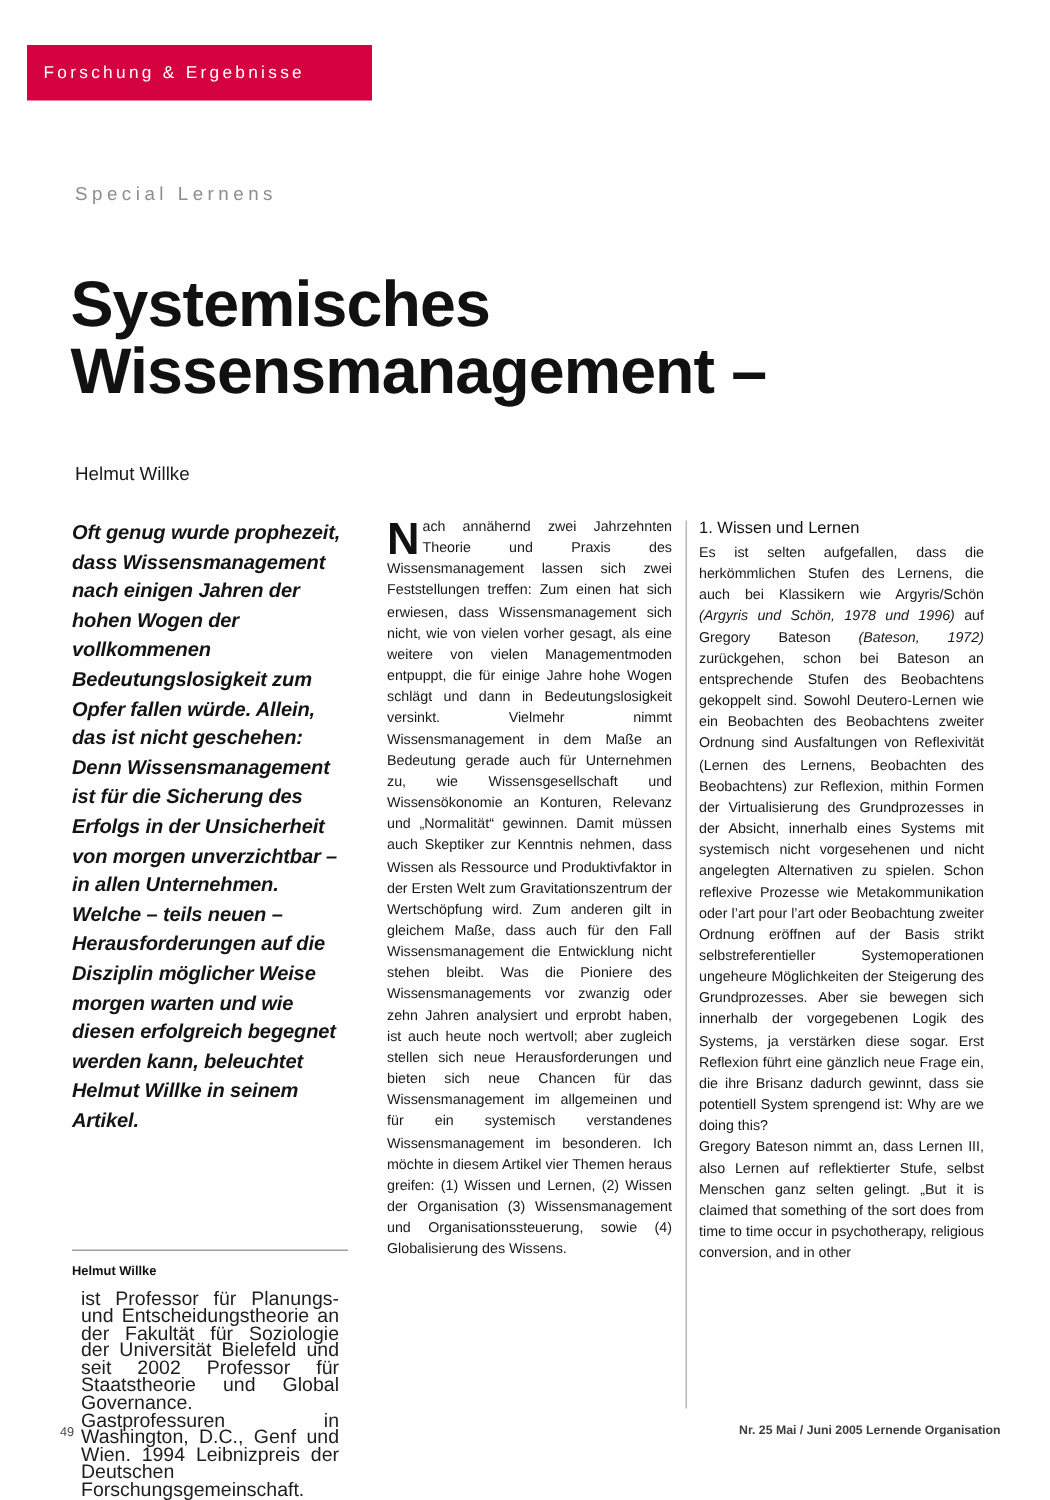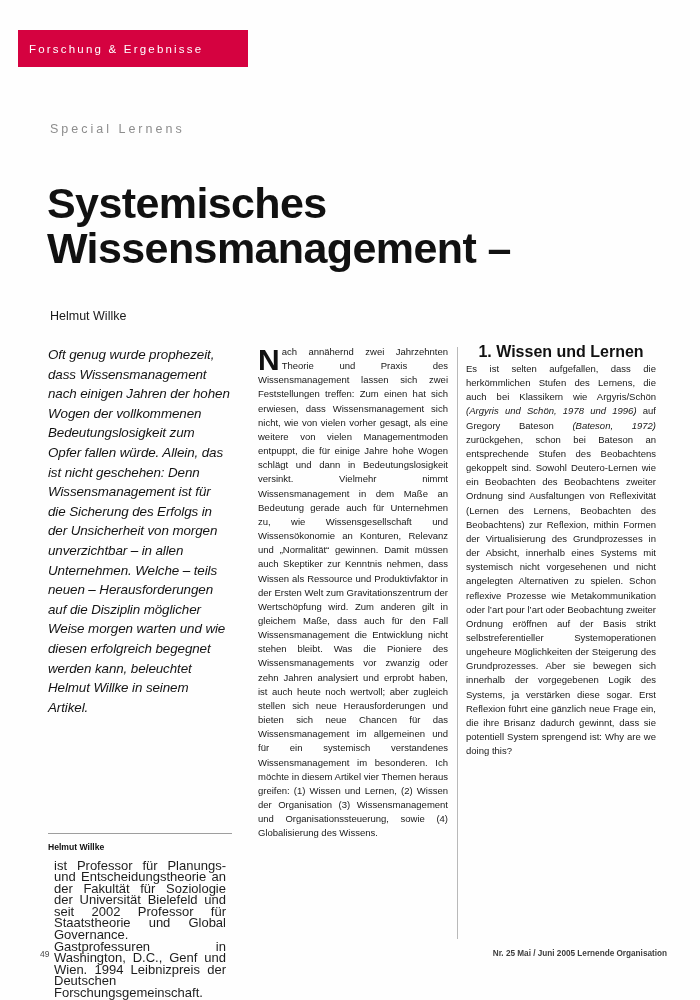--- a/index.html
+++ b/index.html
@@ -80,21 +80,21 @@
   }
   .col-lead {
     left: 48px;
     width: 182px;
   }
   .col-lead p {
     margin: 0;
     font-size: 13.4px;
     line-height: 19.6px;
     font-style: italic;
-    font-weight: 400;
+    font-weight: 700;
     color: #141414;
     text-align: left;
     letter-spacing: -0.1px;
   }
 
   .col-mid {
     left: 258px;
     width: 190px;
   }
   .col-right {
@@ -116,25 +116,24 @@
     font-size: 30px;
     line-height: 25px;
     font-weight: 700;
     padding: 1px 2px 0 0;
     margin-top: 1px;
     color: #111;
   }
 
   .sec-head {
     margin: 0 0 3px 0;
-    font-size: 16px;
-    font-weight: 700;
+    font-size: 11px;
+    font-weight: 400;
     line-height: 14px;
     color: #111;
-    text-align: center;
   }
 
   em.cite { }
 
   
   .col-rule {
     position: absolute;
     left: 457px;
     top: 347px;
     width: 1px;
@@ -212,20 +211,21 @@
     <p>Oft genug wurde prophezeit, dass Wissensmanagement nach einigen Jahren der hohen Wogen der vollkommenen Bedeutungslosigkeit zum Opfer fallen würde. Allein, das ist nicht geschehen: Denn Wissensmanagement ist für die Sicherung des Erfolgs in der Unsicherheit von morgen unverzichtbar – in allen Unternehmen. Welche – teils neuen – Herausforderungen auf die Disziplin möglicher Weise morgen warten und wie diesen erfolgreich begegnet werden kann, beleuchtet Helmut Willke in seinem Artikel.</p>
   </div>
 
   <div class="col col-mid">
     <p><span class="dropcap">N</span><span>ach annähernd zwei Jahrzehnten Theorie und Praxis des Wissensmanagement lassen sich zwei Feststellungen treffen: Zum einen hat sich erwiesen, dass Wissensmanagement sich nicht, wie von vielen vorher gesagt, als eine weitere von vielen Managementmoden entpuppt, die für einige Jahre hohe Wogen schlägt und dann in Bedeutungslosigkeit versinkt. Vielmehr nimmt Wissensmanagement in dem Maße an Bedeutung gerade auch für Unternehmen zu, wie Wissensgesellschaft und Wissensökonomie an Konturen, Relevanz und „Normalität“ gewinnen. Damit müssen auch Skeptiker zur Kenntnis nehmen, dass Wissen als Ressource und Produktivfaktor in der Ersten Welt zum Gravitationszentrum der Wertschöpfung wird. Zum anderen gilt in gleichem Maße, dass auch für den Fall Wissensmanagement die Entwicklung nicht stehen bleibt. Was die Pioniere des Wissensmanagements vor zwanzig oder zehn Jahren analysiert und erprobt haben, ist auch heute noch wertvoll; aber zugleich stellen sich neue Herausforderungen und bieten sich neue Chancen für das Wissensmanagement im allgemeinen und für ein systemisch verstandenes Wissensmanagement im besonderen. Ich möchte in diesem Artikel vier Themen heraus greifen: (1) Wissen und Lernen, (2) Wissen der Organisation (3) Wissensmanagement und Organisationssteuerung, sowie (4) Globalisierung des Wissens.</span></p>
   </div>
 
   <div class="col col-right">
     <h2 class="sec-head">1. Wissen und Lernen</h2>
     <p><span>Es ist selten aufgefallen, dass die herkömmlichen Stufen des Lernens, die auch bei Klassikern wie Argyris/Schön </span><em class="cite">(Argyris und Schön, 1978 und 1996)</em><span> auf Gregory Bateson </span><em class="cite">(Bateson, 1972)</em><span> zurückgehen, schon bei Bateson an entsprechende Stufen des Beobachtens gekoppelt sind. Sowohl Deutero-Lernen wie ein Beobachten des Beobachtens zweiter Ordnung sind Ausfaltungen von Reflexivität (Lernen des Lernens, Beobachten des Beobachtens) zur Reflexion, mithin Formen der Virtualisierung des Grundprozesses in der Absicht, innerhalb eines Systems mit systemisch nicht vorgesehenen und nicht angelegten Alternativen zu spielen. Schon reflexive Prozesse wie Metakommunikation oder l’art pour l’art oder Beobachtung zweiter Ordnung eröffnen auf der Basis strikt selbstreferentieller Systemoperationen ungeheure Möglichkeiten der Steigerung des Grundprozesses. Aber sie bewegen sich innerhalb der vorgegebenen Logik des Systems, ja verstärken diese sogar. Erst Reflexion führt eine gänzlich neue Frage ein, die ihre Brisanz dadurch gewinnt, dass sie potentiell System sprengend ist: Why are we doing this?</span></p>
+    <p>Gregory Bateson nimmt an, dass Lernen III, also Lernen auf reflektierter Stufe, selbst Menschen ganz selten gelingt. „But it is claimed that something of the sort does from time to time occur in psychotherapy, religious conversion, and in other</p>
   </div>
 
   <div class="bio">
     <div class="bio-rule"></div>
     <div class="bio-name">Helmut Willke</div>
     <p class="bio-text">ist Professor für Planungs- und Entscheidungstheorie an der Fakultät für Soziologie der Universität Bielefeld und seit 2002 Professor für Staatstheorie und Global Governance. Gastprofessuren in Washington, D.C., Genf und Wien. 1994 Leibnizpreis der Deutschen Forschungsgemeinschaft. Autor mehrerer Bücher, u.a. „Systemisches Wissensmanagement“.</p>
   </div>
 
   <div class="footer-page">49</div>
   <div class="footer-issue">Nr. 25 Mai / Juni 2005 Lernende Organisation</div>

